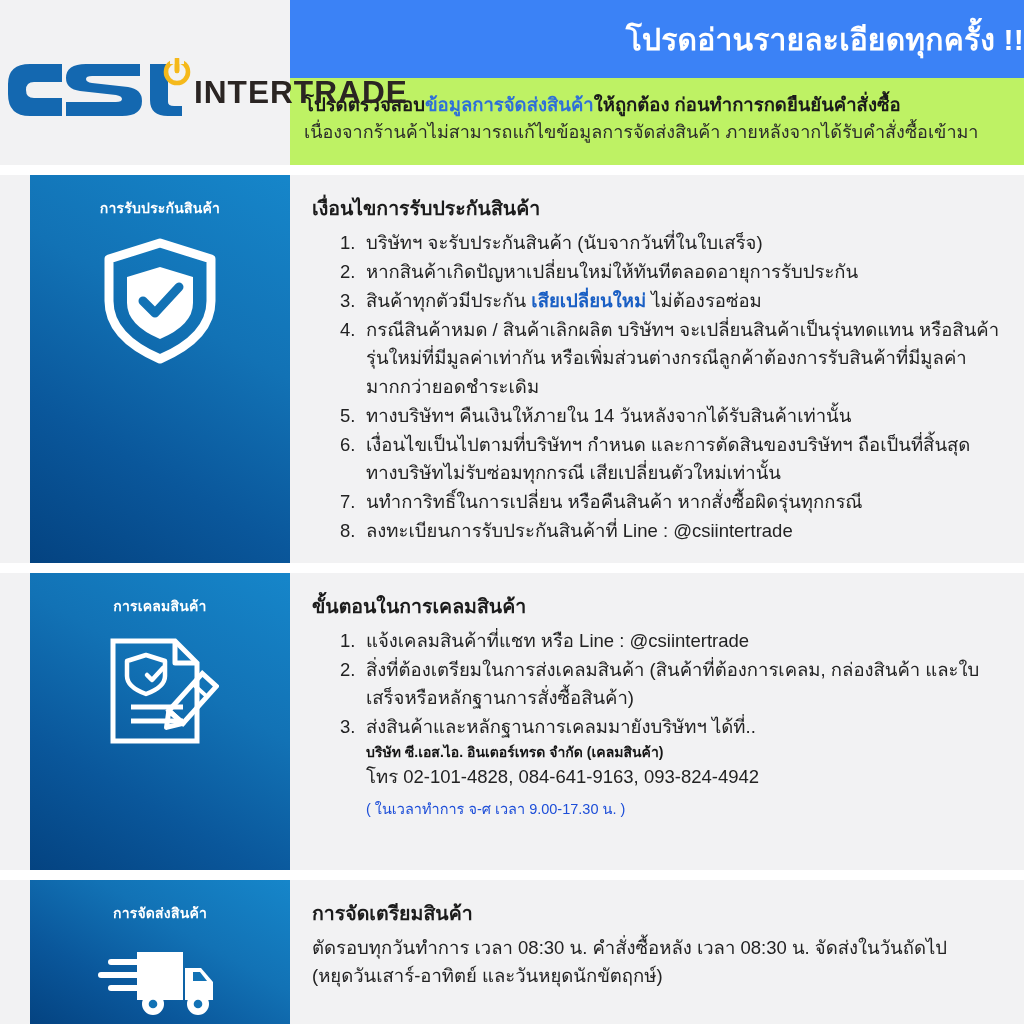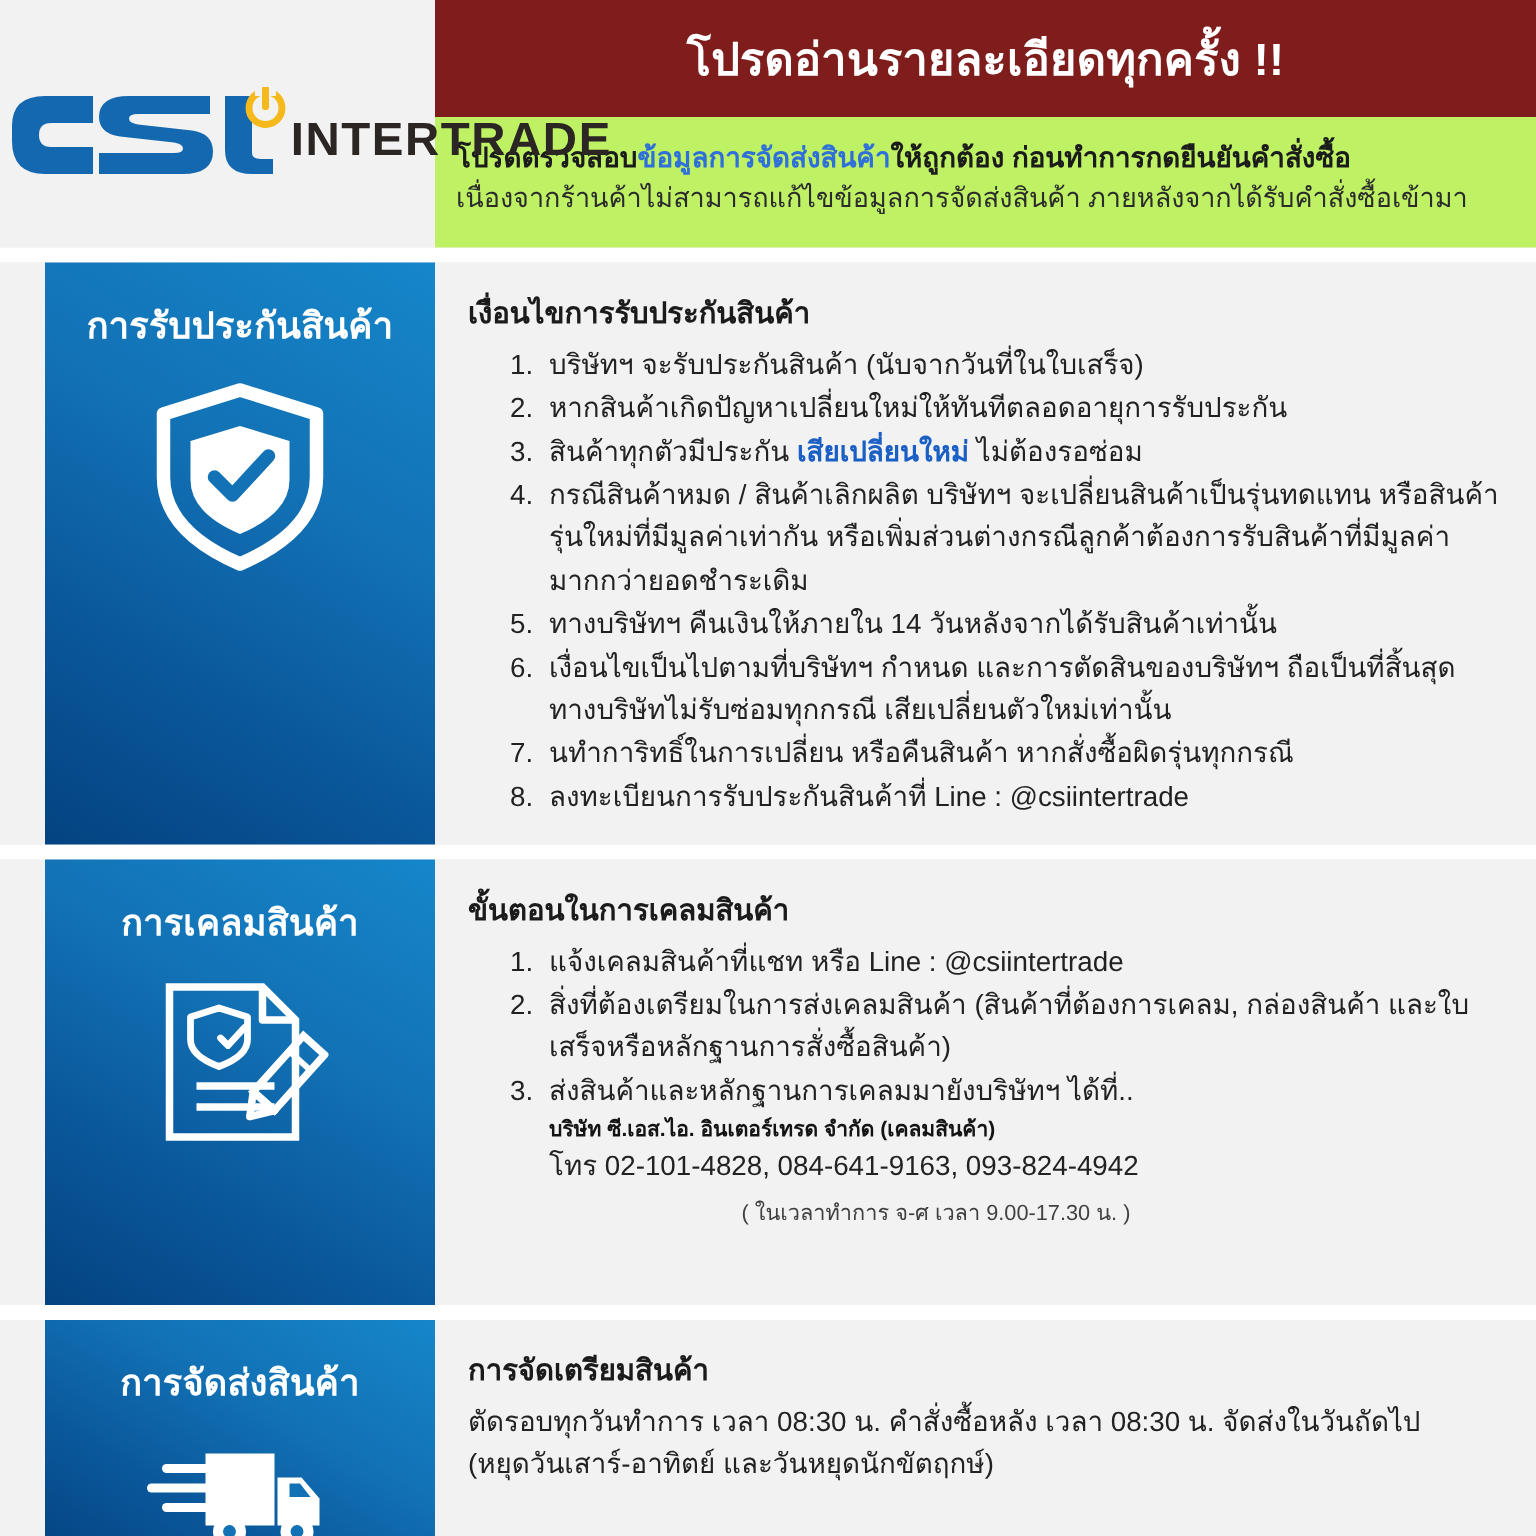--- a/index.html
+++ b/index.html
@@ -34,25 +34,25 @@
     letter-spacing: 1.0px;
     color: #2b2523;
     margin-top: 2px;
     font-family: "Liberation Sans", sans-serif;
     transform: scaleX(1.02);
   }
 
   .header-right { flex: 1; display: flex; flex-direction: column; }
 
   .banner {
-    background: #7f1d1d;
+    background: #3b82f6;
     height: 78px;
     display: flex;
     align-items: center;
-    justify-content: center;
+    justify-content: flex-end;
   }
   .banner-title {
     color: #ffffff;
     font-size: 30px;
     font-weight: bold;
     letter-spacing: .2px;
   }
 
   .subhead {
     background: #bef264;
@@ -87,21 +87,21 @@
       linear-gradient(210deg, #1686ca 0%, #1272b5 38%, #0a579b 70%, #044381 100%);
     display: flex;
     flex-direction: column;
     align-items: center;
     padding-top: 22px;
     color: #fff;
   }
   .panel-wrap { width: 290px; background: #f2f2f3; display: flex; }
 
   .panel-title {
-    font-size: 24px;
+    font-size: 14px;
     font-weight: bold;
     color: #ffffff;
     letter-spacing: .2px;
   }
   .panel-icon { margin-top: 18px; }
 
   .content {
     flex: 1;
     background: #f2f2f3;
     padding: 18px 22px 10px 22px;
@@ -141,22 +141,21 @@
   .addr-block { margin-top: 1px; }
   .addr-company {
     font-size: 14px;
     font-weight: bold;
     color: #141414;
     line-height: 1.5;
   }
   .addr-line { font-size: 18.5px; color: #222; line-height: 1.5; }
   .addr-hours {
     font-size: 14.5px;
-    color: #404040;
-    text-align: center;
+    color: #1d4ed8;
     margin-top: 7px;
     padding-right: 120px;
   }
 
   .ship-line { font-size: 18.5px; color: #222; line-height: 1.52; }
 
   
   .sec-warranty .panel-wrap, .sec-warranty .panel { min-height: 388px; }
   .sec-claim .panel-wrap, .sec-claim .panel { min-height: 297px; }
   .sec-ship .panel-wrap, .sec-ship .panel { min-height: 144px; }

